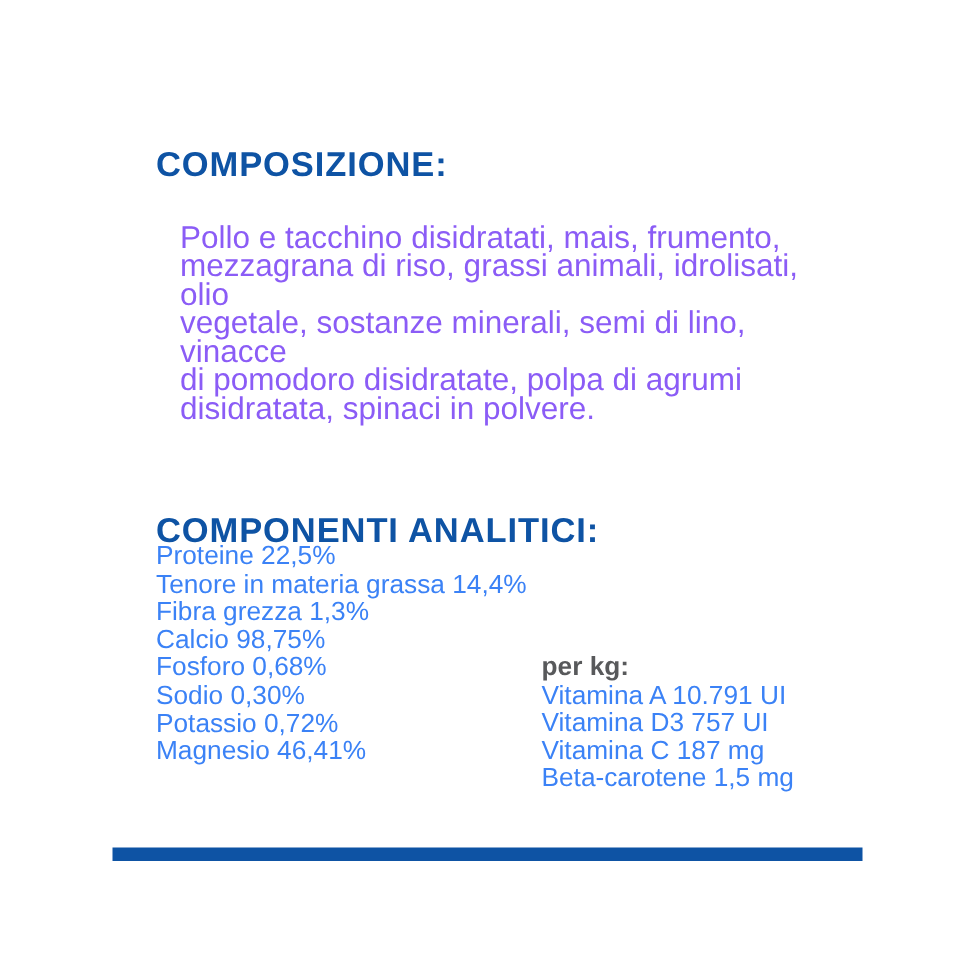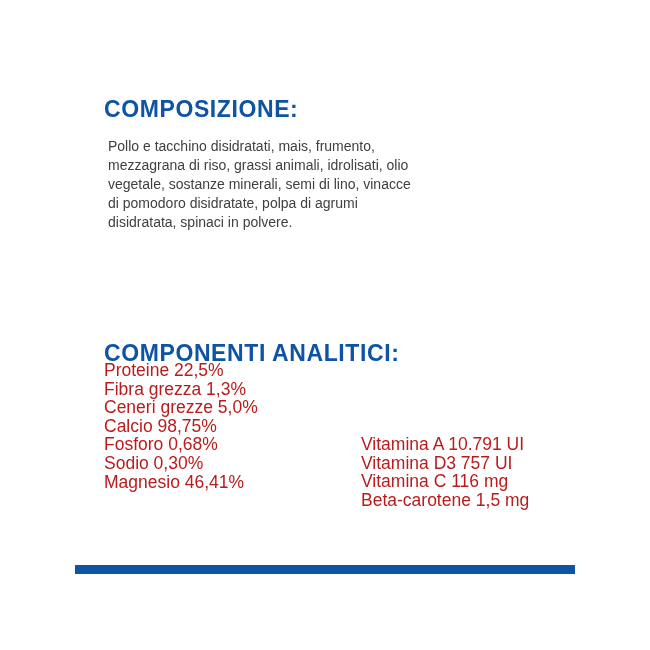--- a/index.html
+++ b/index.html
@@ -25,39 +25,39 @@
     color: #0e53a4;
     line-height: 26px;
   }
   #composition-heading { top: 96px; }
   #analytical-heading  { top: 340px; }
   .composition-body {
     position: absolute;
     left: 104px;
     top: 133px;
     width: 440px;
-    margin: 4px;
-    font-size: 14px;
+    margin: 16px;
+    font-size: 21px;
     line-height: 19px;
-    color: #404040;
+    color: #8b5cf6;
     white-space: pre-line;
   }
   .columns {
     position: absolute;
     left: 104px;
     top: 361px;
     display: flex;
     align-items: flex-start;
   }
   .col-left { width: 257px; }
   .col-right { margin-top: 74px; }
   .row {
     font-size: 17.5px;
     line-height: 18.6px;
-    color: #b91c1c;
+    color: #3b82f6;
     white-space: nowrap;
   }
   .row.bold {
     font-weight: bold;
     color: #58595b;
   }
   .divider-bar {
     position: absolute;
     left: 75px;
     top: 565px;
@@ -79,31 +79,33 @@
 di pomodoro disidratate, polpa di agrumi
 disidratata, spinaci in polvere.</p>
   </section>
 
   <section>
     <h2 class="section-heading" id="analytical-heading">COMPONENTI ANALITICI:</h2>
 
     <div class="columns">
       <div class="col-left">
         <div class="row">Proteine 22,5%</div>
+        <div class="row">Tenore in materia grassa 14,4%</div>
         <div class="row">Fibra grezza 1,3%</div>
-        <div class="row">Ceneri grezze 5,0%</div>
         <div class="row">Calcio 98,75%</div>
         <div class="row">Fosforo 0,68%</div>
         <div class="row">Sodio 0,30%</div>
+        <div class="row">Potassio 0,72%</div>
         <div class="row">Magnesio 46,41%</div>
       </div>
       <div class="col-right">
+        <div class="row bold">per kg:</div>
         <div class="row">Vitamina A 10.791 UI</div>
         <div class="row">Vitamina D3 757 UI</div>
-        <div class="row">Vitamina C 116 mg</div>
+        <div class="row">Vitamina C 187 mg</div>
         <div class="row">Beta-carotene 1,5 mg</div>
       </div>
     </div>
   </section>
 
   <div class="divider-bar"></div>
 
 </div>
 
 </body></html>

